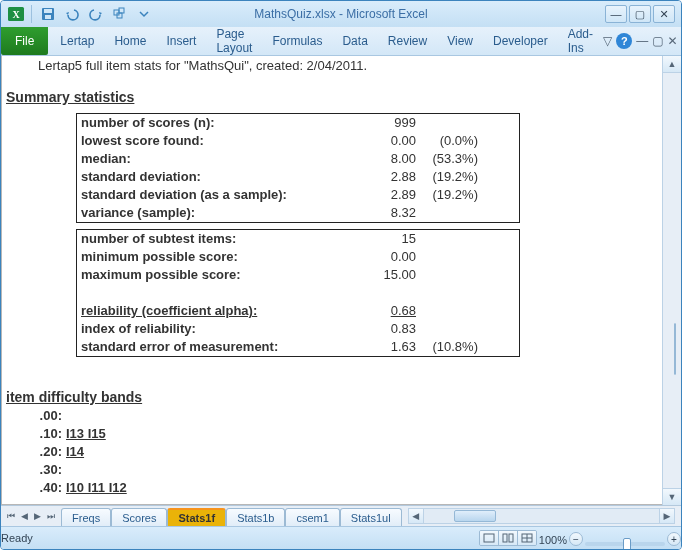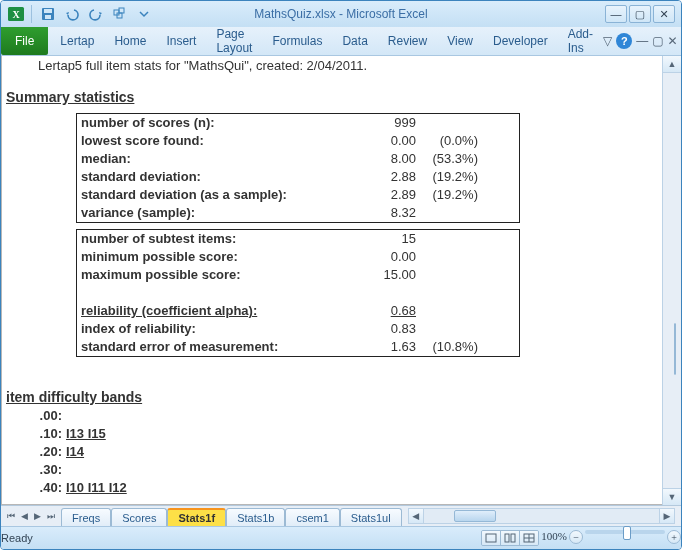--- a/index.html
+++ b/index.html
@@ -35,28 +35,28 @@
 .srow.under .lab,.srow.under .val,.srow.under .pct{text-decoration:underline;}
 .emptybox{height:6px;}
 .difficulty{margin-top:32px;}
 .drow{display:flex;font-size:13px;line-height:18px;}
 .drow .dlab{width:56px;text-align:right;font-weight:bold;padding-right:4px;}
 .drow .dvals{font-weight:bold;text-decoration:underline;}
 .tabsbar{height:20px;background:#e7eef6;display:flex;align-items:stretch;border-top:1px solid #b3c9dd;}
 .navbtns{display:flex;align-items:center;padding:0 4px;gap:2px;}
 .navbtns span{cursor:pointer;color:#567;font-size:9px;padding:0 2px;}
 .sheettab{background:linear-gradient(#f7fbff,#e1edf8);border:1px solid #9cbad4;border-bottom:none;padding:0 10px;display:flex;align-items:center;font-size:11px;color:#2a5c8d;margin-top:2px;border-radius:3px 3px 0 0;cursor:pointer;}
-.sheettab.active{background:#fde047;font-weight:bold;color:#333;border-top:2px solid #f7941d;}
+.sheettab.active{background:#eab308;font-weight:bold;color:#333;border-top:2px solid #f7941d;}
 .hscroll{flex:1;display:flex;align-items:center;padding:0 6px;}
 .hscroll .harrow{width:14px;height:14px;background:linear-gradient(#f2f8fd,#d6e8f6);border:1px solid #bcd2e6;display:flex;align-items:center;justify-content:center;font-size:9px;color:#567;cursor:pointer;}
 .hscroll .htrack{flex:1;height:14px;background:#e1ebf5;border:1px solid #bcd2e6;border-left:none;border-right:none;position:relative;}
 .hscroll .hthumb{position:absolute;left:30px;width:40px;top:1px;bottom:1px;background:linear-gradient(#e0eefb,#b9d6ee);border:1px solid #95b8d6;border-radius:2px;cursor:pointer;}
 .statusbar{height:22px;background:linear-gradient(#d9ecfb,#c4dff4);display:flex;align-items:center;padding:0 0;font-size:11px;color:#345;border-top:1px solid #a9c7e1;}
 .statusbar .left{}
-.statusbar .right{margin-left:auto;display:flex;align-items:flex-start;gap:2px;font-family:Liberation Serif, serif;}
+.statusbar .right{margin-left:auto;display:flex;align-items:flex-end;gap:2px;}
 .viewbtns{display:flex;border:1px solid #9cbad4;border-radius:2px;overflow:hidden;}
 .viewbtns div{width:18px;height:14px;display:flex;align-items:center;justify-content:center;border-right:1px solid #9cbad4;cursor:pointer;background:linear-gradient(#f2f8fd,#d6e8f6);}
 .viewbtns div:last-child{border-right:none;}
 .zoomslider{width:80px;height:4px;background:#b9d5ec;position:relative;border-radius:2px;}
 .zoomslider .zthumb{position:absolute;left:38px;top:-4px;width:6px;height:12px;background:#fff;border:1px solid #6a9cc7;border-radius:2px;cursor:pointer;}
 .zbtn{width:12px;height:12px;border:1px solid #9cbad4;border-radius:7px;display:flex;align-items:center;justify-content:center;cursor:pointer;font-size:10px;background:linear-gradient(#f2f8fd,#d6e8f6);}
 </style>
 </head>
 <body>
 

